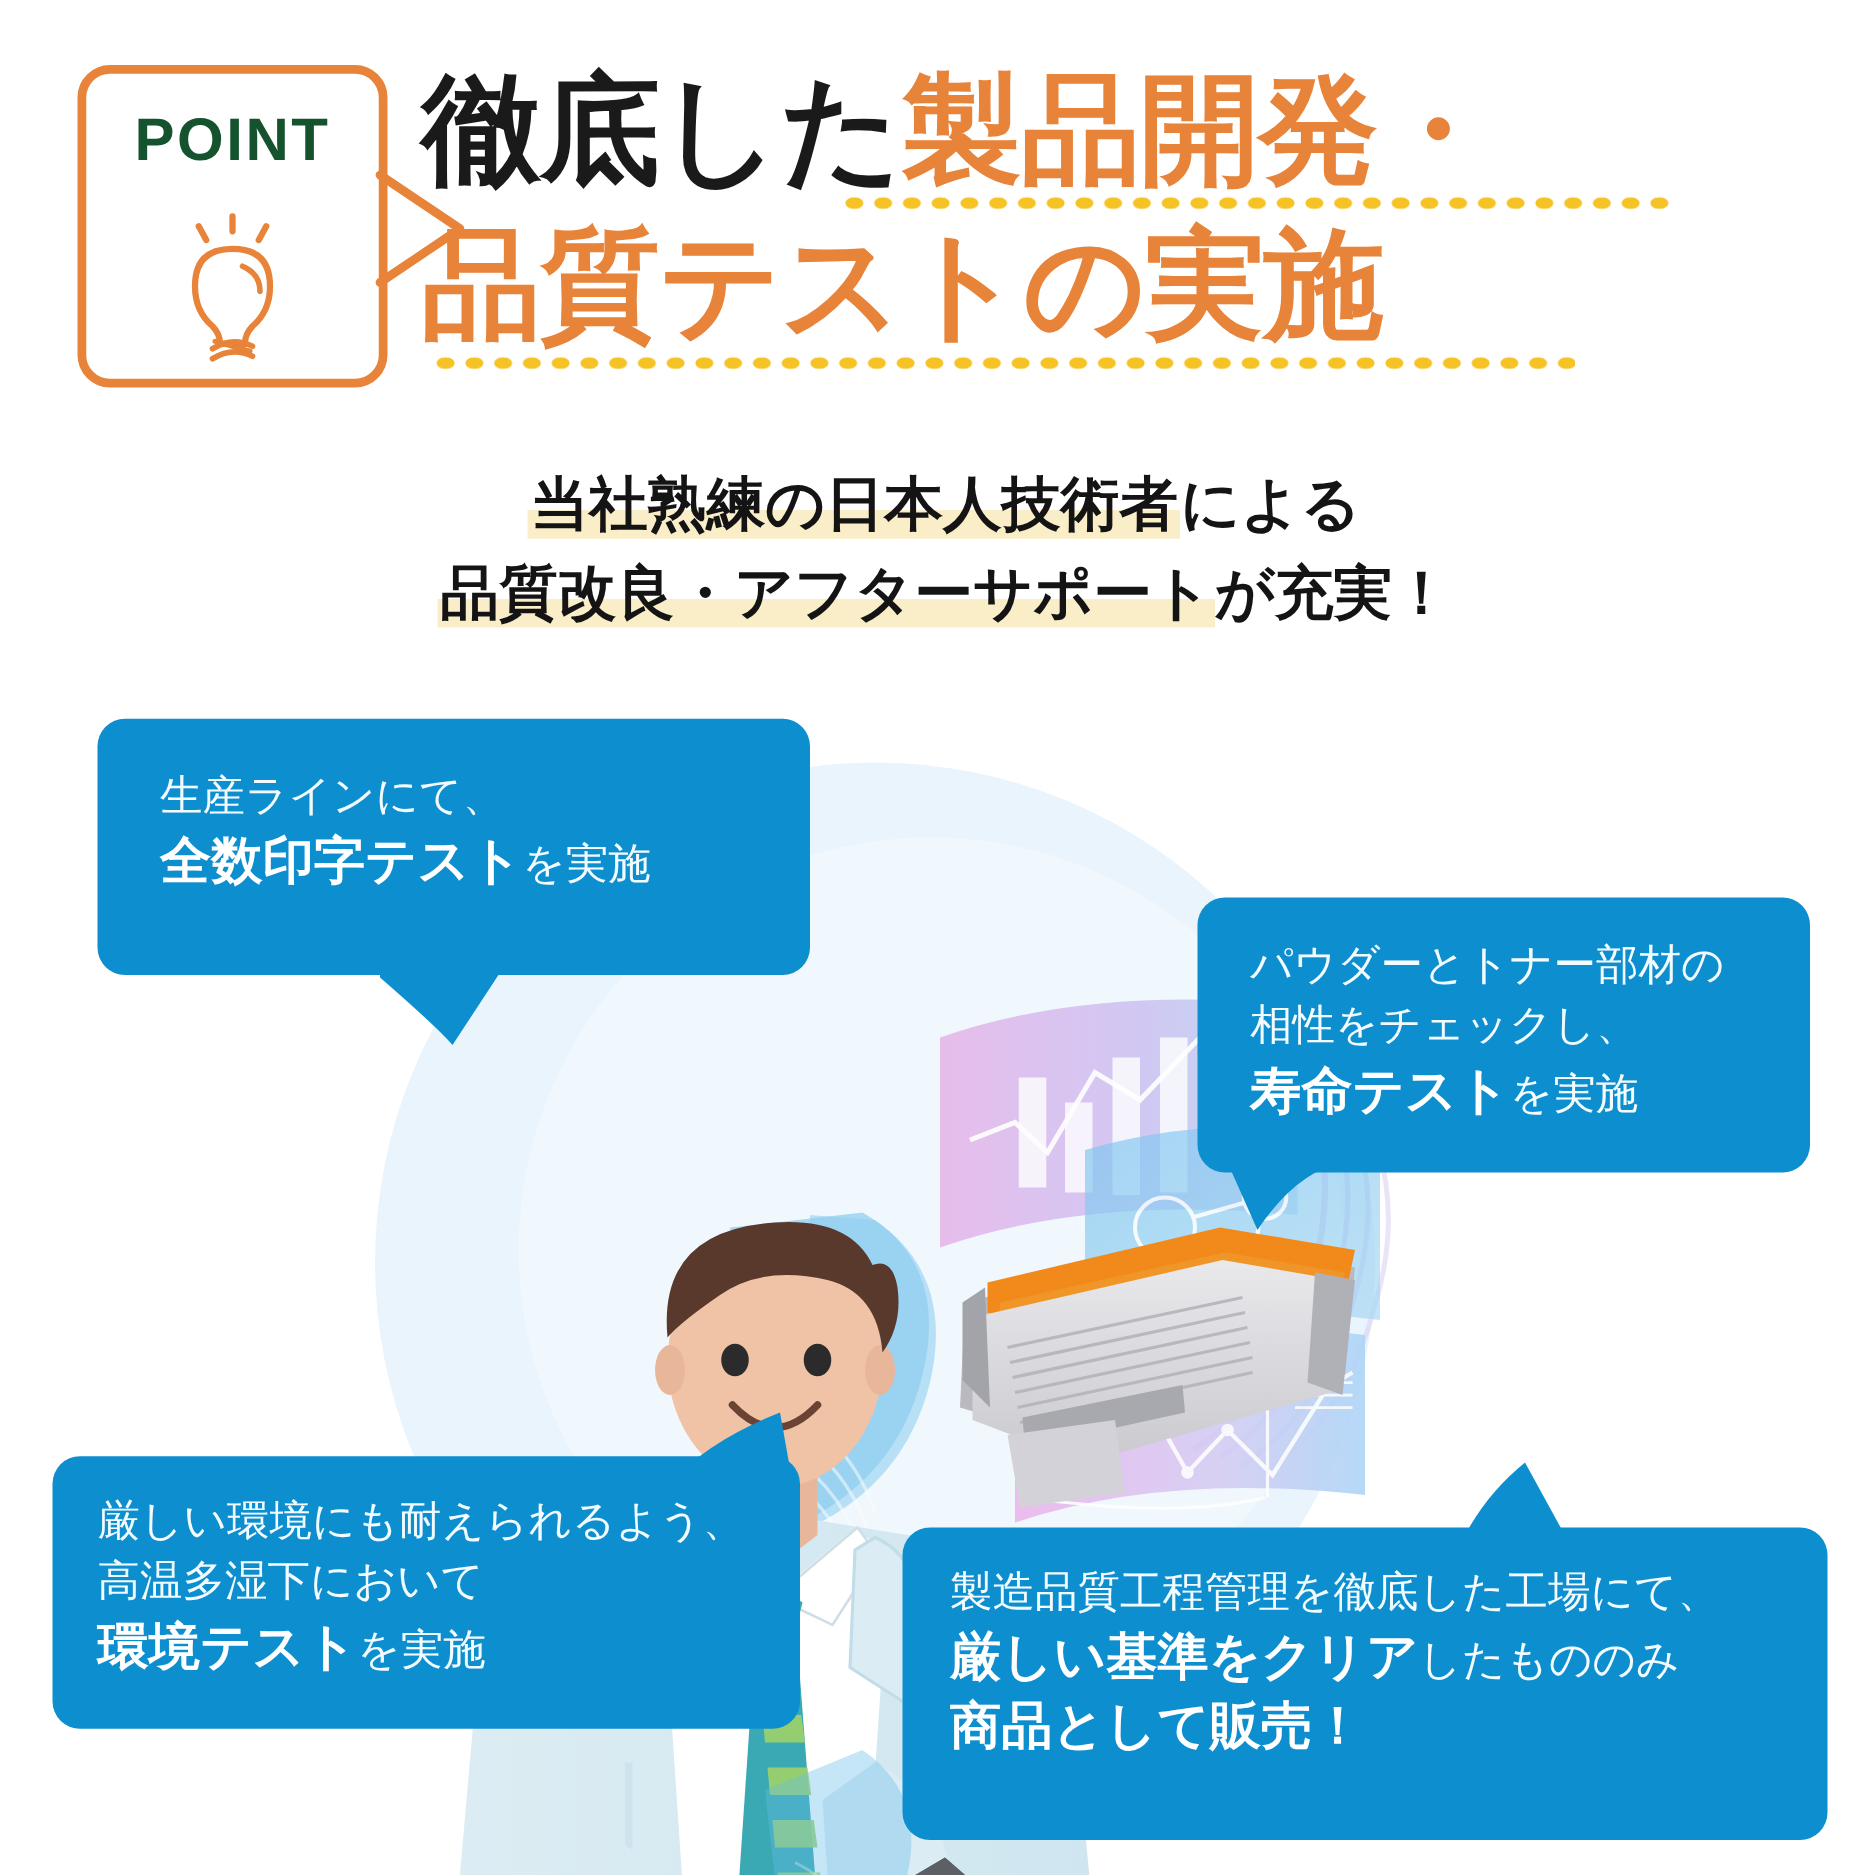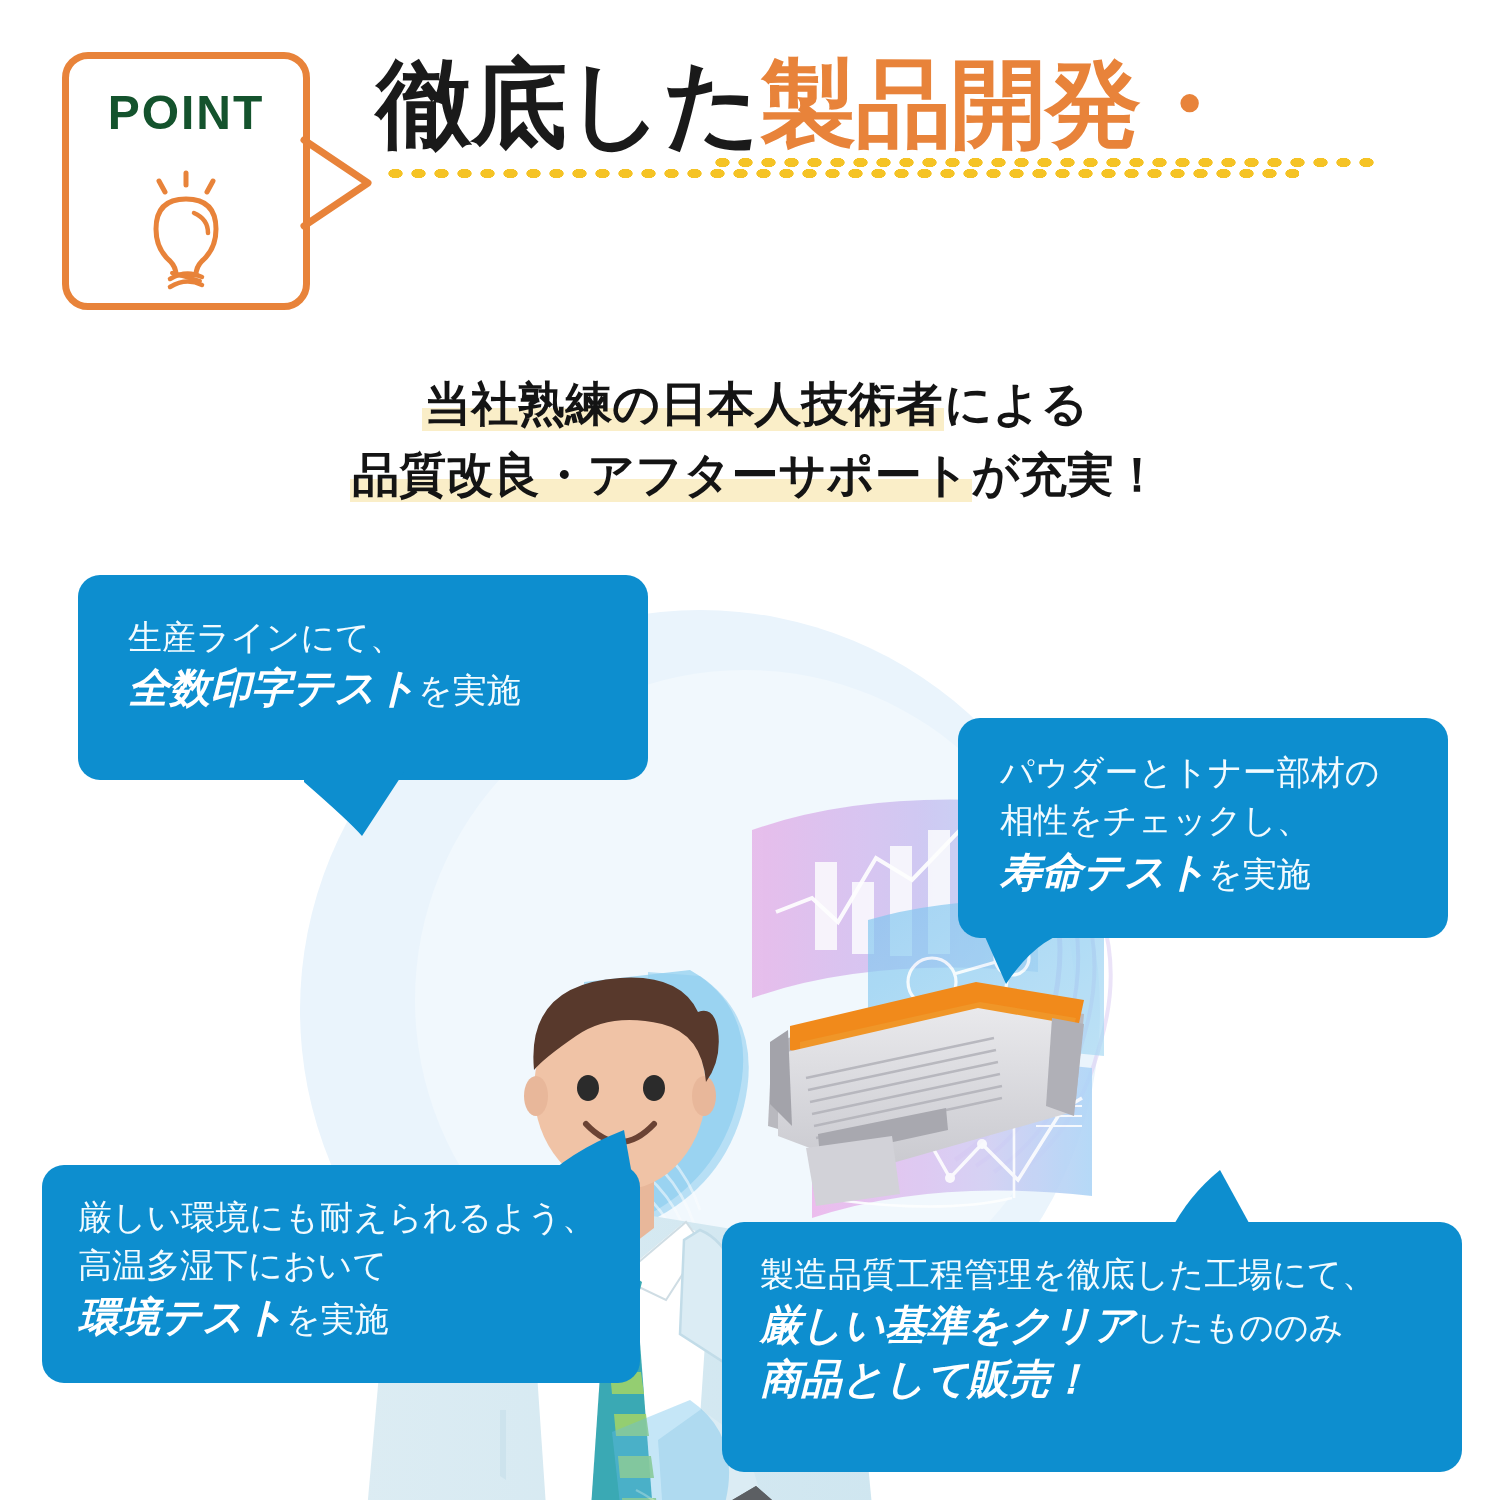--- a/index.html
+++ b/index.html
@@ -24,21 +24,21 @@
     position:absolute;left:0;right:0;top:26px;text-align:center;
     font-size:48px;font-weight:bold;color:#14532d;letter-spacing:2px;
     font-family:"Liberation Sans",sans-serif;
   }
   .bulb{position:absolute;left:50%;top:104px;transform:translateX(-50%);}
   
   .badge-tail{position:absolute;left:296px;top:128px;width:120px;height:110px;z-index:7;}
 
   
   .headline{
-    position:absolute;left:376px;top:46px;width:1010px;z-index:5;
+    position:absolute;left:337px;top:46px;width:1010px;z-index:5;
   }
   .hl-line{
     font-family:"DejaVu Sans","Liberation Sans",sans-serif;
     font-weight:bold;font-size:96px;line-height:1.22;white-space:nowrap;
     letter-spacing:-1px;
   }
   .hl-black{color:#1a1a1a;}
   .hl-orange{color:#e8833a;}
   .dot-rule{
     height:15px;margin-top:-8px;
@@ -68,21 +68,21 @@
 
   
   .bub{
     position:absolute;background:#0d8ecf;border-radius:22px;z-index:4;
     color:#ffffff;box-sizing:border-box;
   }
   .bub .txt{
     font-family:"DejaVu Sans","Liberation Sans",sans-serif;
     font-size:34px;line-height:1.42;color:#f2fbff;letter-spacing:0px;
   }
-  .bub .txt b{font-weight:bold;font-size:41px;line-height:1.32;color:#ffffff;font-style:italic;}
+  .bub .txt b{font-weight:bold;font-size:41px;line-height:1.32;color:#ffffff;}
   .bub-tail{position:absolute;z-index:4;}
 
   #bub1{left:78px;top:575px;width:570px;height:205px;padding:38px 0 0 50px;}
   #bub2{left:958px;top:718px;width:490px;height:220px;padding:30px 0 0 42px;}
   #bub3{left:42px;top:1165px;width:598px;height:218px;padding:28px 0 0 36px;}
   #bub4{left:722px;top:1222px;width:740px;height:250px;padding:28px 0 0 38px;}
 
   .b-line{white-space:nowrap;}
 </style>
 </head>
@@ -287,20 +287,21 @@
       </g>
     </svg>
   </div>
   <svg class="badge-tail" viewBox="0 0 120 110">
     <polyline points="8,12 72,55 8,98" fill="none" stroke="#e8833a" stroke-width="7" stroke-linejoin="round" stroke-linecap="round"></polyline>
   </svg>
 
   <div class="headline">
     <div class="hl-line"><span class="hl-black">徹底した</span><span class="hl-orange">製品開発・</span></div>
     <div class="dot-rule r1"></div>
+    <div class="hl-line hl-orange">品質テストの実施</div>
     <div class="dot-rule r2"></div>
   </div>
 
   <div class="subtitle">
     <div class="sub-line"><span class="sub-hl">当社熟練の日本人技術者</span><span>による</span></div>
     <div class="sub-line"><span class="sub-hl">品質改良・アフターサポート</span><span>が充実！</span></div>
   </div>
 
   <div class="bub" id="bub1">
     <div class="txt">

